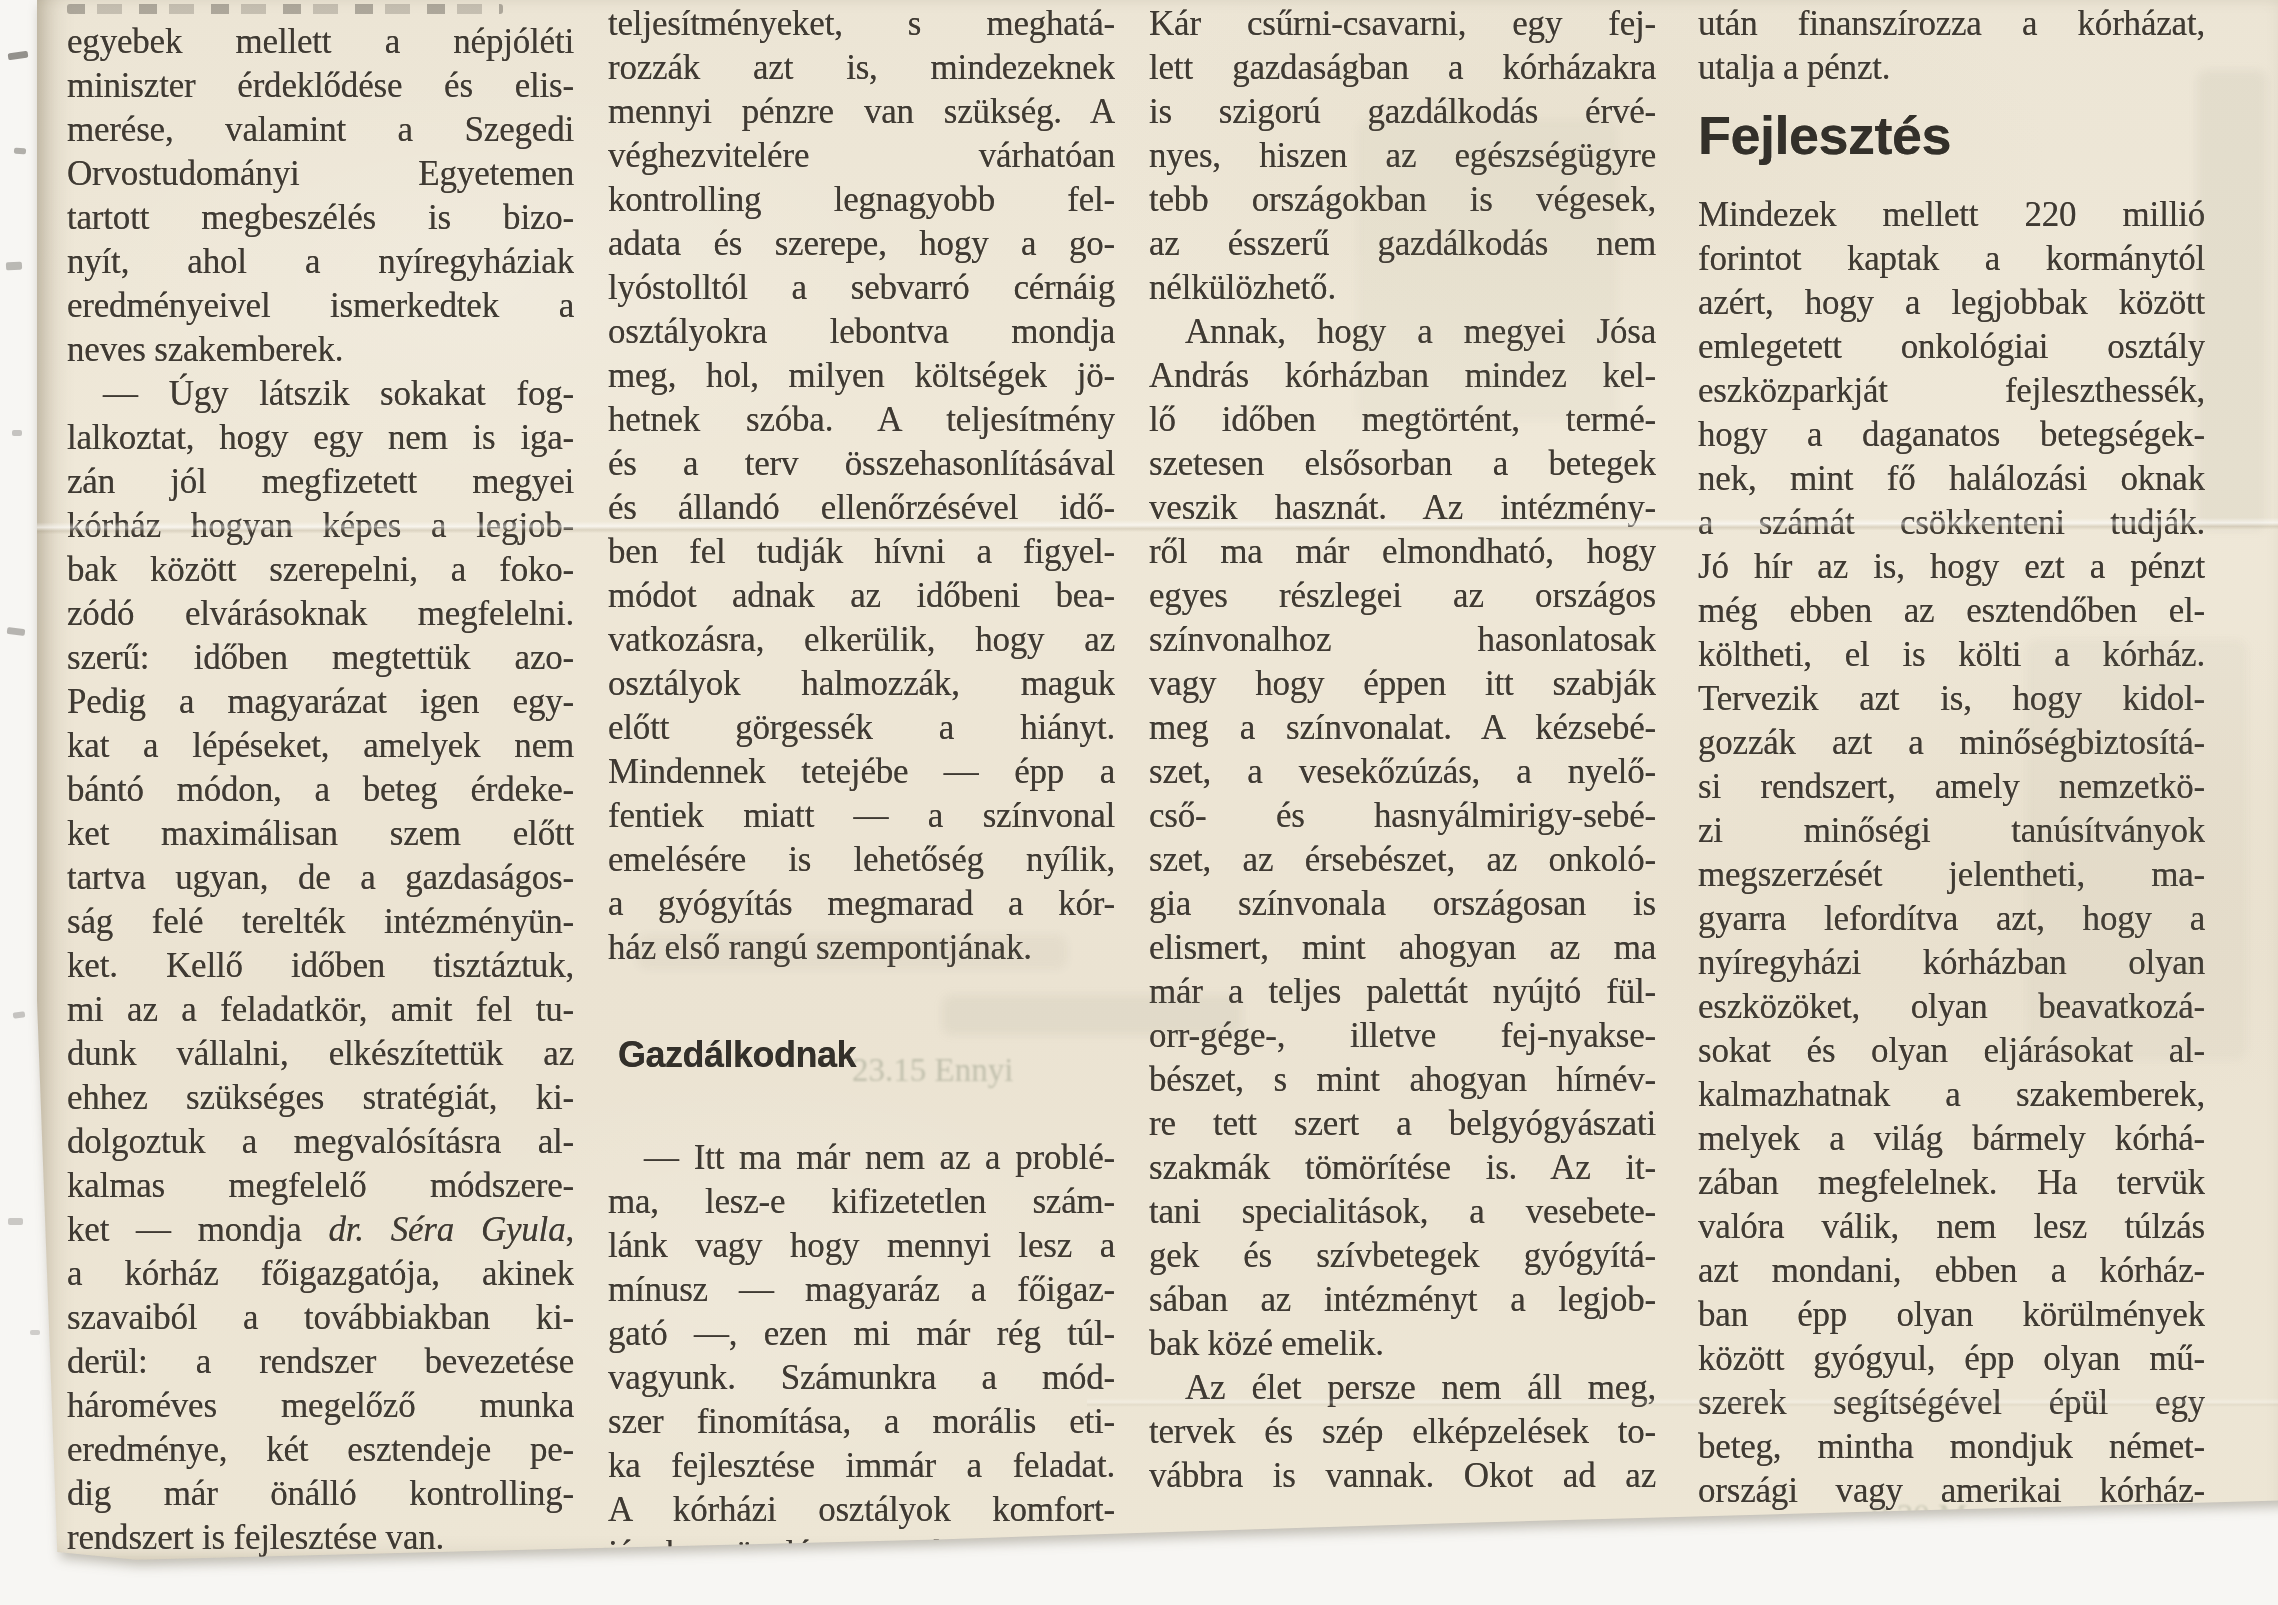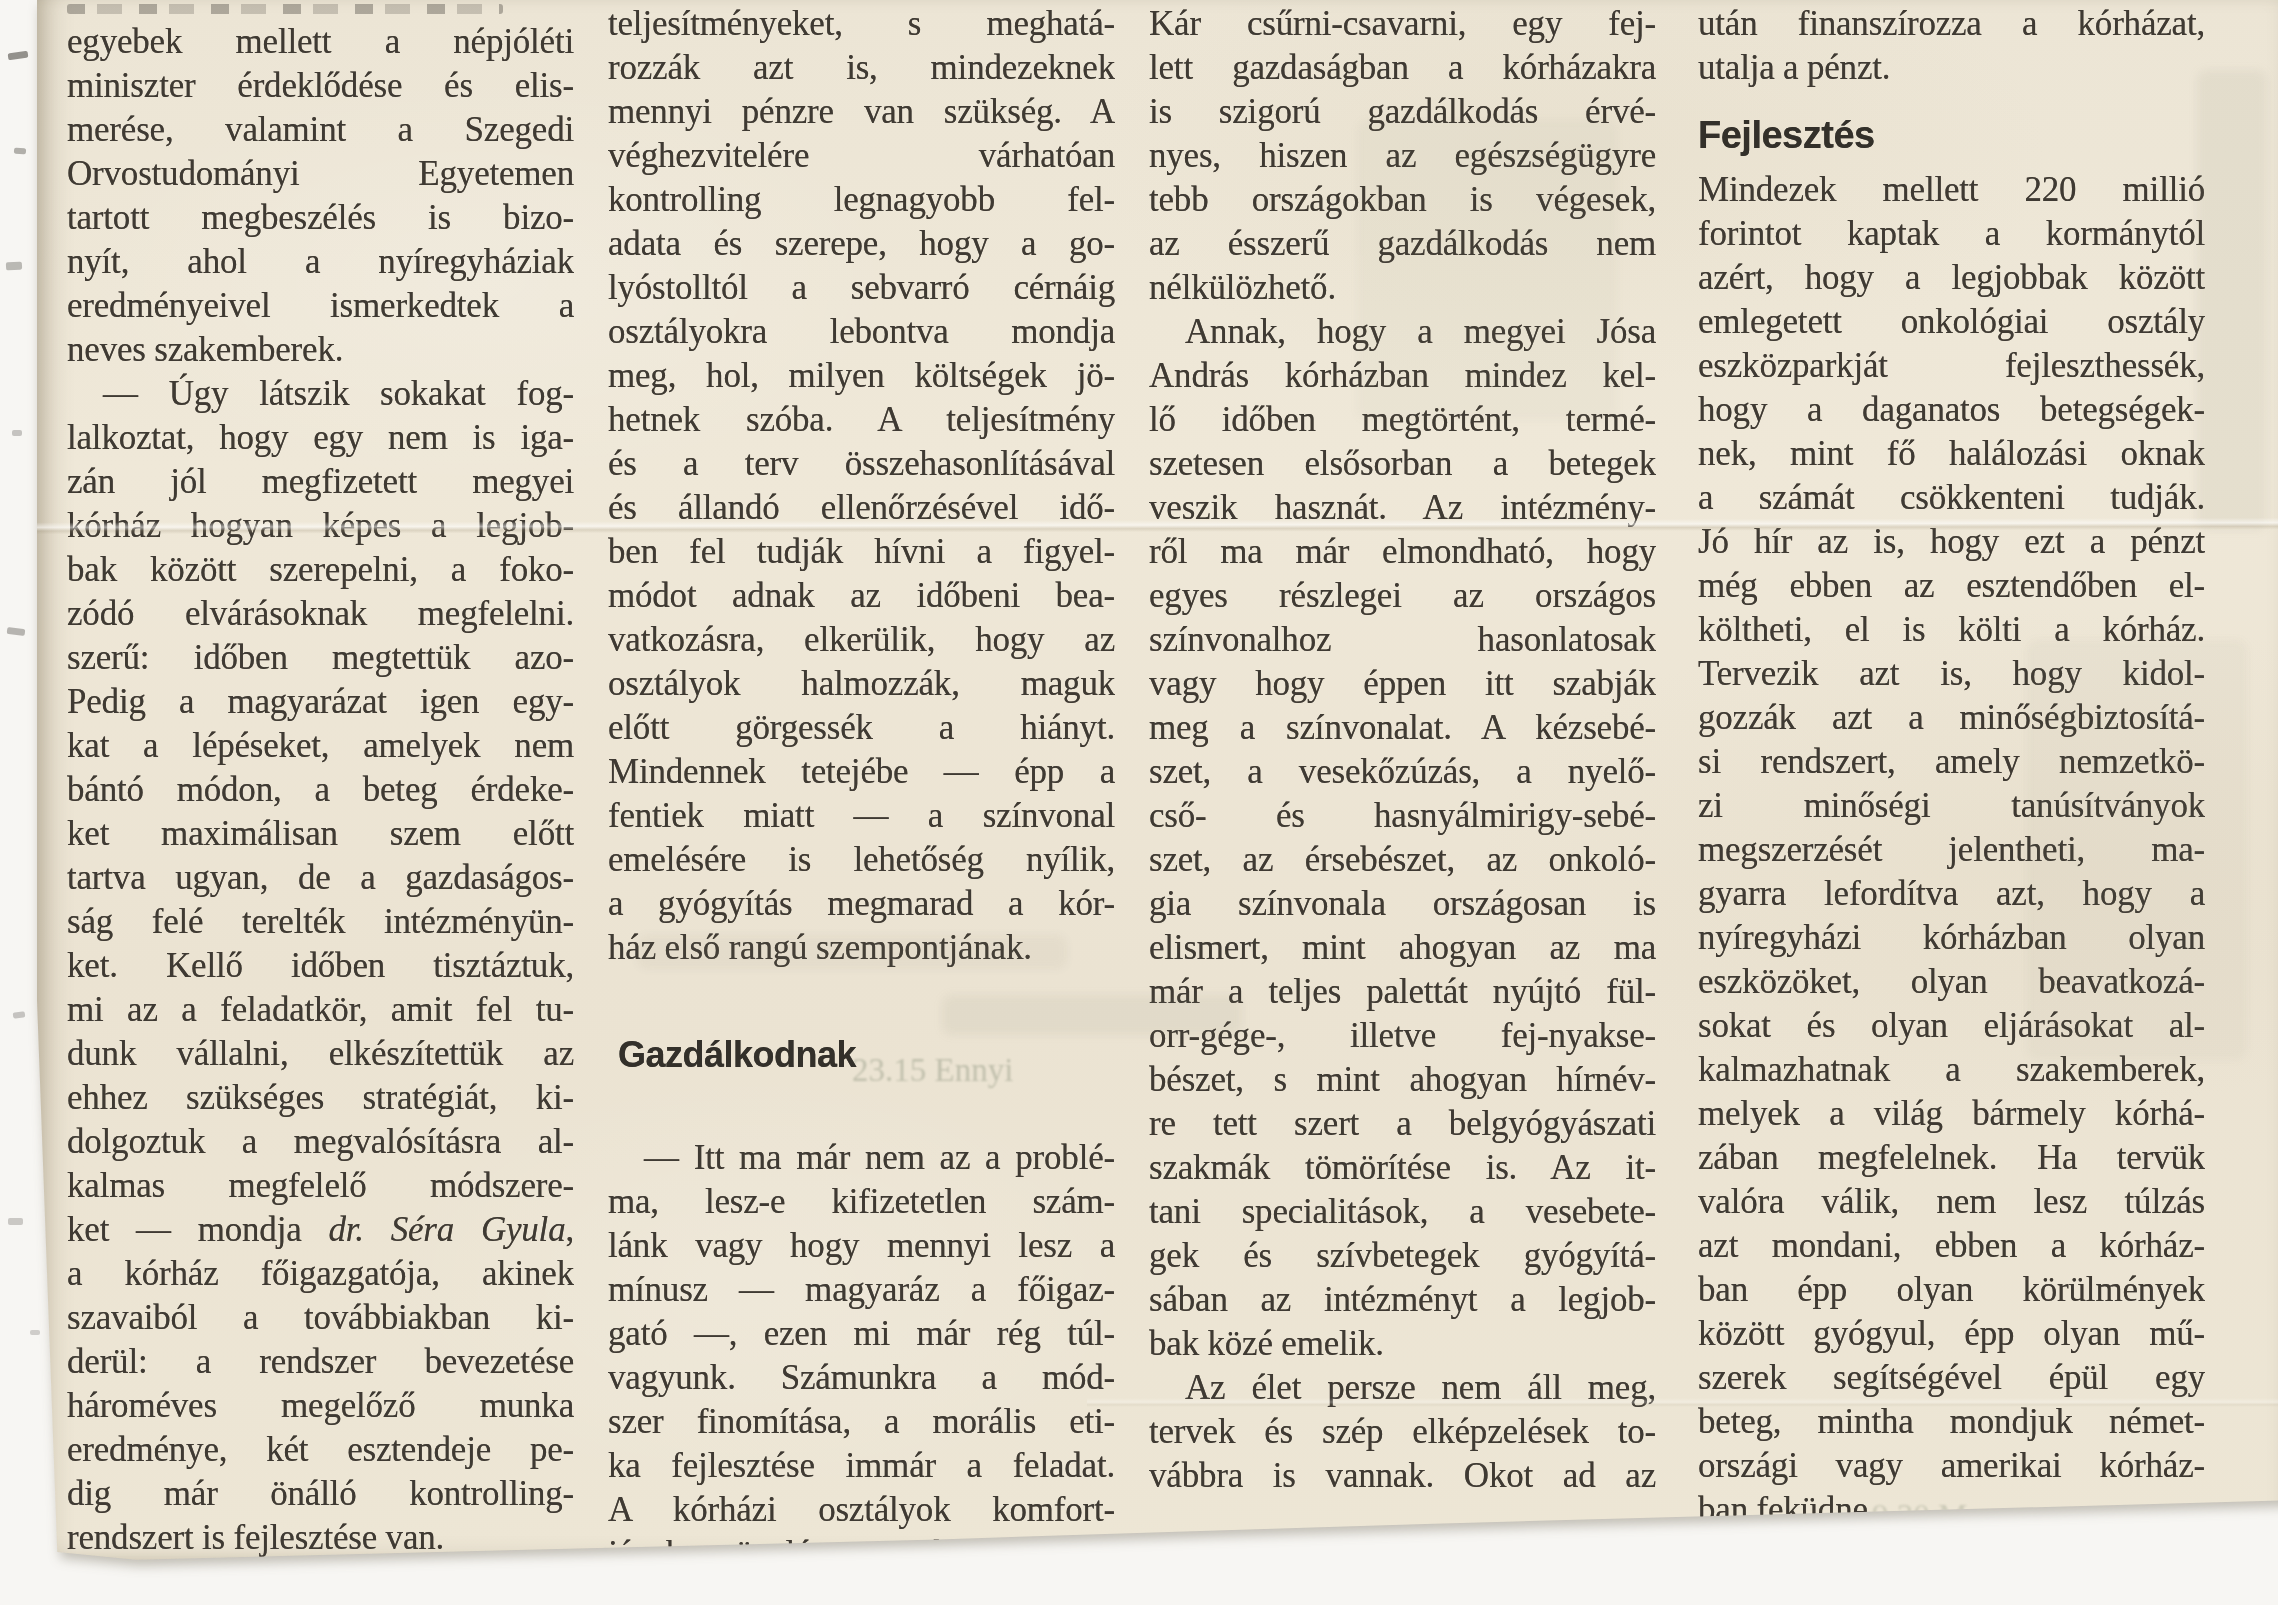--- a/index.html
+++ b/index.html
@@ -44,21 +44,21 @@
   .line.end{text-align-last:left;}
   .line.first{padding-left:36px;}
   .line i{font-style:italic;}
   .heading{
     font-family:"Liberation Sans", sans-serif;
     font-weight:800;font-size:36px;line-height:46px;
     color:#33302a;letter-spacing:-0.5px;
     text-shadow:0 0 0.5px rgba(51,48,42,.8);
   }
   .heading.h2{margin:62px 0 58px;padding-left:10px;}
-  .heading.h4{margin:22px 0 10px;font-size:38px;}
+  .heading.h4{margin:22px 0 35px;font-size:54px;}
   .cut-frag{
     height:10px;margin:2px 0 6px;width:86%;
     background:repeating-linear-gradient(90deg,
       rgba(62,58,52,.45) 0 18px, rgba(62,58,52,0) 18px 30px,
       rgba(62,58,52,.28) 30px 55px, rgba(62,58,52,0) 55px 72px);
     border-radius:3px;opacity:.8;
   }
   .crease{position:absolute;pointer-events:none;}
   .crease1{
     left:0;top:520px;width:100%;height:12px;

